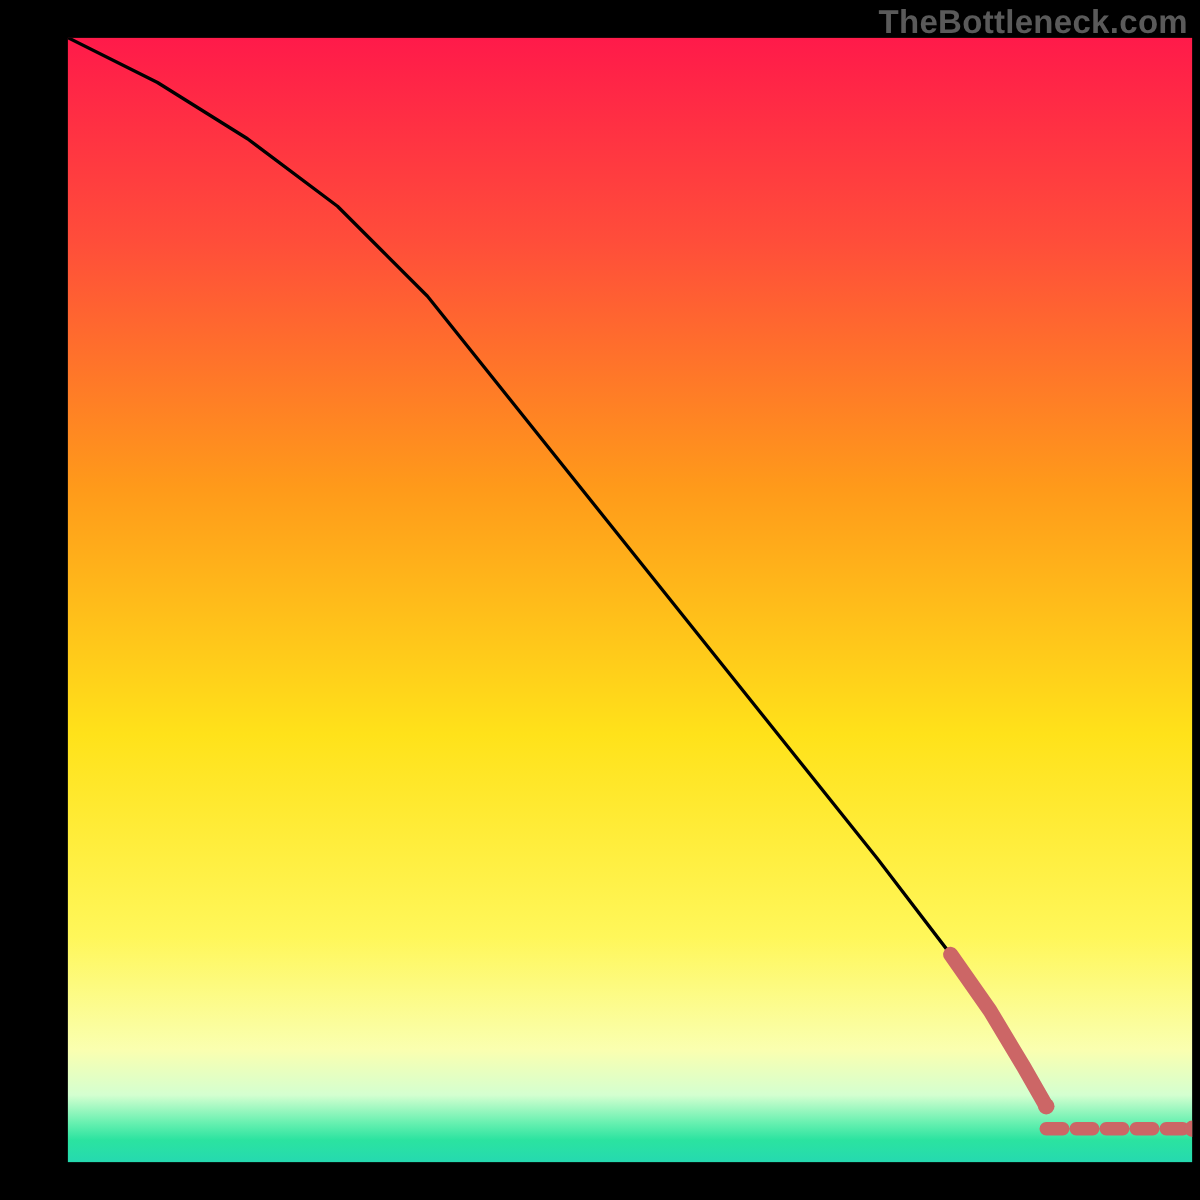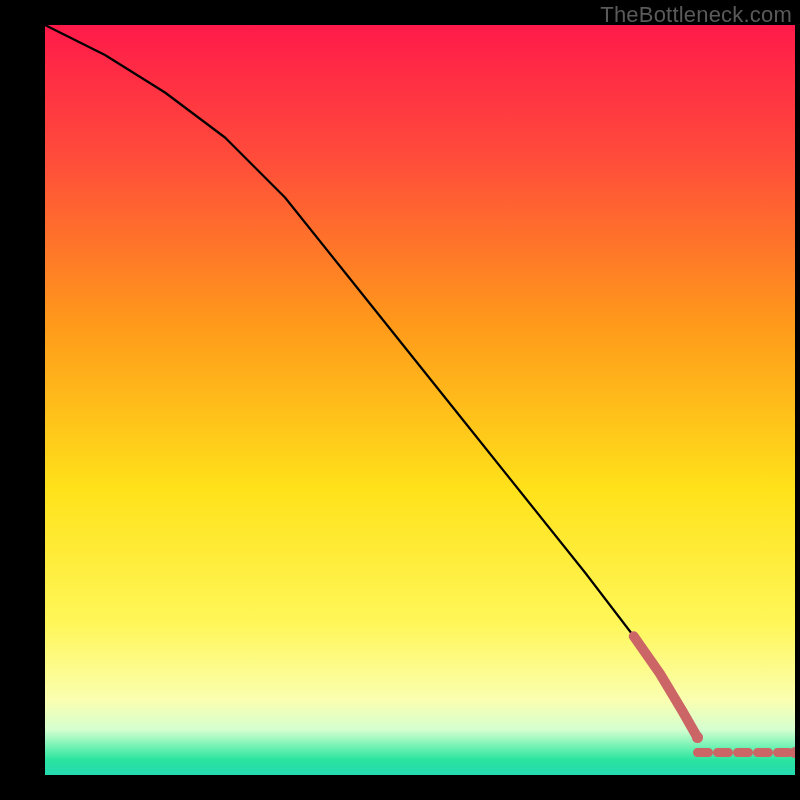--- a/index.html
+++ b/index.html
@@ -13,21 +13,21 @@
     background: #000;
     position: relative;
     font-family: Arial, Helvetica, sans-serif;
   }
   .watermark {
     position: absolute;
     top: 2px;
     right: 8px;
     color: #5a5a5a;
     font-size: 22px;
-    font-weight: 400;
+    font-weight: 700;
     z-index: 10;
     letter-spacing: 0.2px;
   }
   .plot-area {
     position: absolute;
     left: 45px;
     top: 25px;
     width: 750px;
     height: 750px;
     overflow: hidden;

